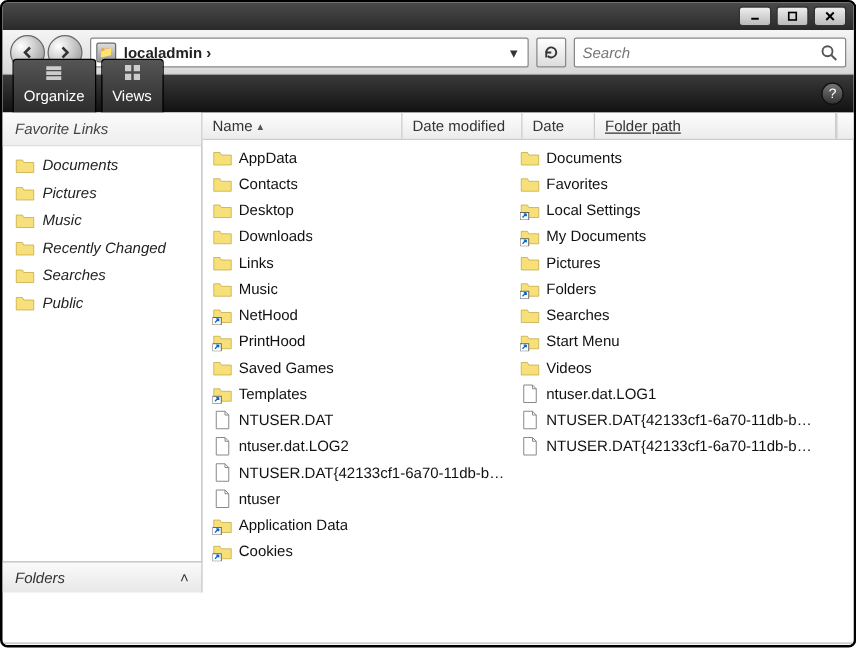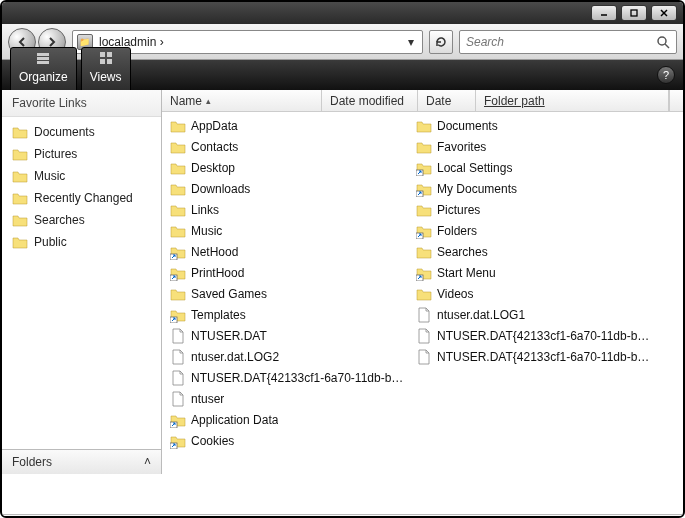--- a/index.html
+++ b/index.html
@@ -8,36 +8,36 @@
   .titlebar { height: 22px; background: linear-gradient(#4a4a4a,#2a2a2a); display: flex; justify-content: flex-end; align-items: center; padding: 0 6px; gap: 4px; }
   .winbtn { width: 26px; height: 16px; background: linear-gradient(#eee,#bbb); border: 1px solid #333; border-radius: 3px; display: flex; align-items: center; justify-content: center; cursor: pointer; }
   .winbtn svg { width: 10px; height: 10px; }
   
   .navbar { height: 36px; background: linear-gradient(#f5f5f5,#d8d8d8); display: flex; align-items: center; padding: 0 6px; gap: 6px; border-bottom: 1px solid #999; }
   .navbtns { display: flex; gap: 2px; }
   .navround { width: 28px; height: 28px; border-radius: 50%; background: radial-gradient(circle at 30% 30%, #fff, #bbb 60%, #888); border: 1px solid #666; display:flex; align-items:center; justify-content:center; cursor:pointer; }
   .navround svg { width:14px; height:14px; }
   .addressbar { flex: 1; display: flex; align-items: center; height: 24px; background: #fff; border: 1px solid #888; border-radius: 2px; padding: 0 4px; gap: 6px; }
   .addr-icon { width:16px; height:16px; background: linear-gradient(#ddd,#999); border:1px solid #666; border-radius:2px; display:flex;align-items:center;justify-content:center;font-size:9px;}
-  .addr-text { flex:1; color:#222; }
+  .addr-text { flex:1; color:#222;font-weight:bold; }
   .addr-drop { width:14px; color:#333; cursor:pointer; text-align:center;}
   .refresh { width:24px; height:24px; border:1px solid #888; background:linear-gradient(#fff,#ddd); border-radius:2px; display:flex;align-items:center;justify-content:center;cursor:pointer;}
   .searchbar { width: 218px; height: 24px; background:#fff; border:1px solid #888; border-radius:2px; display:flex; align-items:center; padding:0 6px;}
   .searchbar input { flex:1; border:none; outline:none; font-style:italic; color:#777; font-size:12px;}
   .searchbar .mag { width:14px; height:14px; cursor:pointer;}
   
   .toolbar { height: 30px; background: linear-gradient(#3a3a3a,#111); display:flex; align-items:center; padding:0 8px; gap:4px; color:#fff; }
   .tbtn { display:flex; align-items:center; gap:5px; padding:3px 8px; background: linear-gradient(#555,#222); border:1px solid #000; border-radius:3px; cursor:pointer; color:#fff;flex-direction:column;}
   .tbtn .drop { font-size:9px; margin-left:3px;}
   .toolbar-spacer { flex:1;}
   .helpbtn { width:18px;height:18px;border-radius:50%;background:linear-gradient(#777,#333);border:1px solid #111;display:flex;align-items:center;justify-content:center;color:#fff;cursor:pointer;font-size:11px;}
   
   .body { display:flex; height: calc(100% - 22px - 36px - 30px - 42px); }
   
-  .sidebar { width: 160px; border-right:1px solid #bbb; display:flex; flex-direction:column; }
+  .sidebar { width: 160px; border-right:1px solid #bbb; display:flex; flex-direction:column;font-style:italic; }
   .sidehead { padding:6px 10px; font-weight:400; color:#444; background:linear-gradient(#fafafa,#eee); border-bottom:1px solid #ddd;}
   .sidelinks { padding:4px 0; }
   .sidelink { display:flex; align-items:center; gap:6px; padding:3px 10px; cursor:pointer; color:#222;}
   .sidelink .ico { width:16px;height:16px; display:flex;align-items:center;justify-content:center;}
   .side-spacer { flex:1;}
   .folders-toggle { border-top:1px solid #bbb; padding:5px 10px; display:flex; justify-content:space-between; align-items:center; background:linear-gradient(#fafafa,#e8e8e8); cursor:pointer; color:#333;}
   
   .main { flex:1; display:flex; flex-direction:column; overflow:hidden;}
   .colheaders { display:flex; height:22px; border-bottom:1px solid #ccc; background:linear-gradient(#fdfdfd,#ececec);}
   .colh { border-right:1px solid #ccc; padding:3px 8px; color:#333; display:flex; align-items:center; gap:4px; cursor:pointer; user-select:none;}

